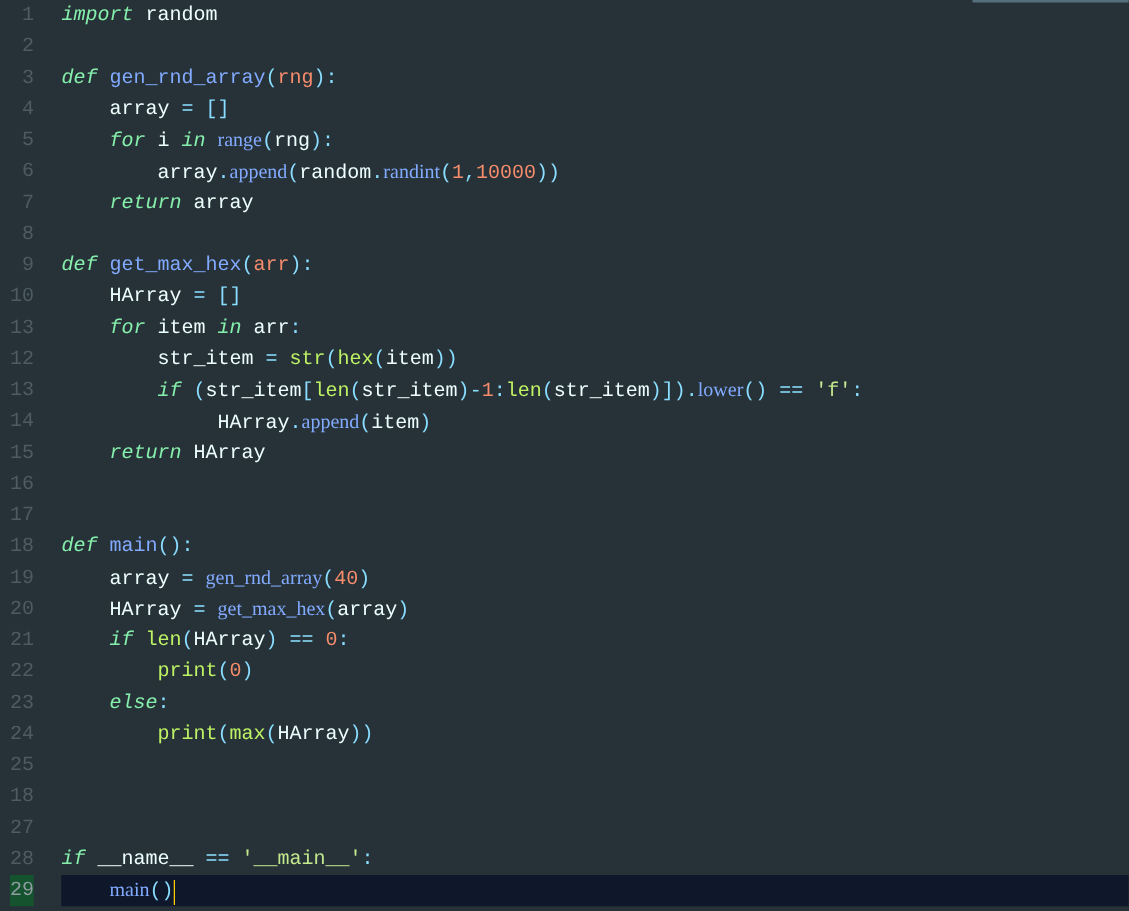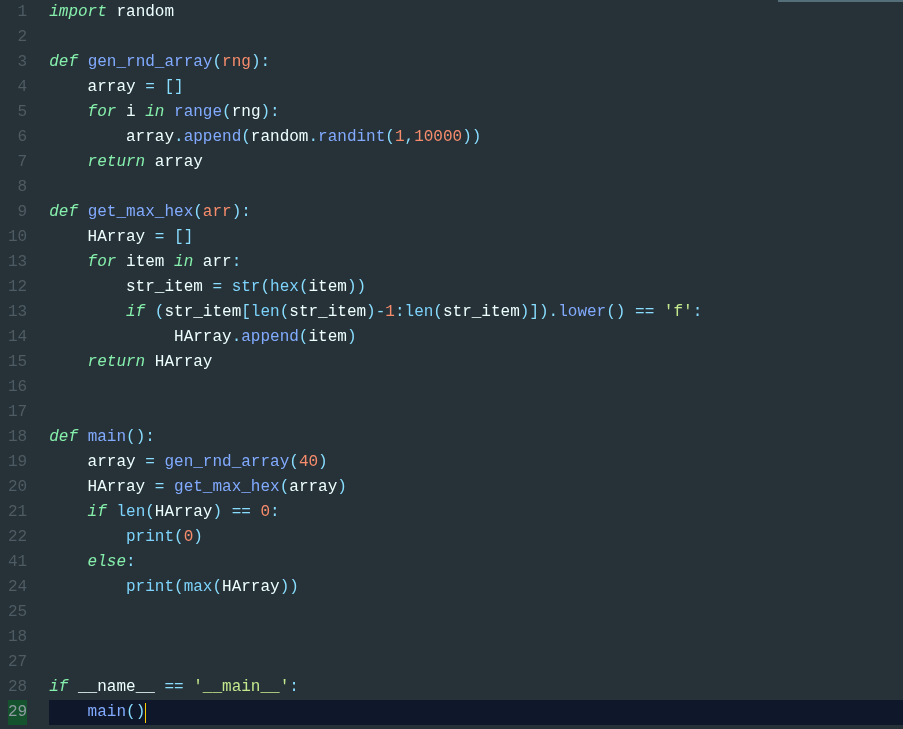--- a/index.html
+++ b/index.html
@@ -42,25 +42,25 @@
   }
   .line.current {
     background: #0f172a;
   }
   .gutter .ln.current {
     background: #14532d;
     color: #8f9ba1;
   }
   .kw { color: #86efac; font-style: italic; }
   .fn { color: #82aaff; }
-  .call { color: #82aaff; }
+  .call { color: #82aaff; font-family: Liberation Serif, serif; }
   .param { color: #f78c6c; }
   .num { color: #f78c6c; }
   .str { color: #c3e88d; }
-  .builtin { color: #7dd3fc; margin-top: 31px; }
+  .builtin { color: #bef264; margin-top: 31px; }
   .op { color: #89ddff; }
   .punc { color: #89ddff; }
   .id { color: #eeffff; }
   .cursor {
     display: inline-block;
     width: 1px;
     height: 20px;
     background: #ffcc00;
     vertical-align: text-bottom;
     position: relative;
@@ -97,21 +97,21 @@
       <span class="ln">13</span>
       <span class="ln">14</span>
       <span class="ln">15</span>
       <span class="ln">16</span>
       <span class="ln">17</span>
       <span class="ln">18</span>
       <span class="ln">19</span>
       <span class="ln">20</span>
       <span class="ln">21</span>
       <span class="ln">22</span>
-      <span class="ln">41</span>
+      <span class="ln">23</span>
       <span class="ln">24</span>
       <span class="ln">25</span>
       <span class="ln">18</span>
       <span class="ln">27</span>
       <span class="ln">28</span>
       <span class="ln current">29</span>
     </div>
   <div class="code"><span class="line"><span class="kw">import</span><span> </span><span class="id">random</span></span><span class="line"></span><span class="line"><span class="kw">def</span><span> </span><span class="fn">gen_rnd_array</span><span class="punc">(</span><span class="param">rng</span><span class="punc">)</span><span class="punc">:</span></span><span class="line"><span>    </span><span class="id">array</span><span> </span><span class="op">=</span><span> </span><span class="punc">[</span><span class="punc">]</span></span><span class="line"><span>    </span><span class="kw">for</span><span> </span><span class="id">i</span><span> </span><span class="kw">in</span><span> </span><span class="call">range</span><span class="punc">(</span><span class="id">rng</span><span class="punc">)</span><span class="punc">:</span></span><span class="line"><span>        </span><span class="id">array</span><span class="punc">.</span><span class="call">append</span><span class="punc">(</span><span class="id">random</span><span class="punc">.</span><span class="call">randint</span><span class="punc">(</span><span class="num">1</span><span class="punc">,</span><span class="num">10000</span><span class="punc">)</span><span class="punc">)</span></span><span class="line"><span>    </span><span class="kw">return</span><span> </span><span class="id">array</span></span><span class="line"></span><span class="line"><span class="kw">def</span><span> </span><span class="fn">get_max_hex</span><span class="punc">(</span><span class="param">arr</span><span class="punc">)</span><span class="punc">:</span></span><span class="line"><span>    </span><span class="id">HArray</span><span> </span><span class="op">=</span><span> </span><span class="punc">[</span><span class="punc">]</span></span><span class="line"><span>    </span><span class="kw">for</span><span> </span><span class="id">item</span><span> </span><span class="kw">in</span><span> </span><span class="id">arr</span><span class="punc">:</span></span><span class="line"><span>        </span><span class="id">str_item</span><span> </span><span class="op">=</span><span> </span><span class="builtin">str</span><span class="punc">(</span><span class="builtin">hex</span><span class="punc">(</span><span class="id">item</span><span class="punc">)</span><span class="punc">)</span></span><span class="line"><span>        </span><span class="kw">if</span><span> </span><span class="punc">(</span><span class="id">str_item</span><span class="punc">[</span><span class="builtin">len</span><span class="punc">(</span><span class="id">str_item</span><span class="punc">)</span><span class="op">-</span><span class="num">1</span><span class="punc">:</span><span class="builtin">len</span><span class="punc">(</span><span class="id">str_item</span><span class="punc">)</span><span class="punc">]</span><span class="punc">)</span><span class="punc">.</span><span class="call">lower</span><span class="punc">(</span><span class="punc">)</span><span> </span><span class="op">==</span><span> </span><span class="str">'f'</span><span class="punc">:</span></span><span class="line"><span>             </span><span class="id">HArray</span><span class="punc">.</span><span class="call">append</span><span class="punc">(</span><span class="id">item</span><span class="punc">)</span></span><span class="line"><span>    </span><span class="kw">return</span><span> </span><span class="id">HArray</span></span><span class="line"></span><span class="line"></span><span class="line"><span class="kw">def</span><span> </span><span class="fn">main</span><span class="punc">(</span><span class="punc">)</span><span class="punc">:</span></span><span class="line"><span>    </span><span class="id">array</span><span> </span><span class="op">=</span><span> </span><span class="call">gen_rnd_array</span><span class="punc">(</span><span class="num">40</span><span class="punc">)</span></span><span class="line"><span>    </span><span class="id">HArray</span><span> </span><span class="op">=</span><span> </span><span class="call">get_max_hex</span><span class="punc">(</span><span class="id">array</span><span class="punc">)</span></span><span class="line"><span>    </span><span class="kw">if</span><span> </span><span class="builtin">len</span><span class="punc">(</span><span class="id">HArray</span><span class="punc">)</span><span> </span><span class="op">==</span><span> </span><span class="num">0</span><span class="punc">:</span></span><span class="line"><span>        </span><span class="builtin">print</span><span class="punc">(</span><span class="num">0</span><span class="punc">)</span></span><span class="line"><span>    </span><span class="kw">else</span><span class="punc">:</span></span><span class="line"><span>        </span><span class="builtin">print</span><span class="punc">(</span><span class="builtin">max</span><span class="punc">(</span><span class="id">HArray</span><span class="punc">)</span><span class="punc">)</span></span><span class="line"></span><span class="line"></span><span class="line"></span><span class="line"><span class="kw">if</span><span> </span><span class="id">__name__</span><span> </span><span class="op">==</span><span> </span><span class="str">'__main__'</span><span class="punc">:</span></span><span class="line current"><span>    </span><span class="call">main</span><span class="punc">(</span><span class="punc">)</span><span class="cursor"></span></span></div>
 </div>
 

